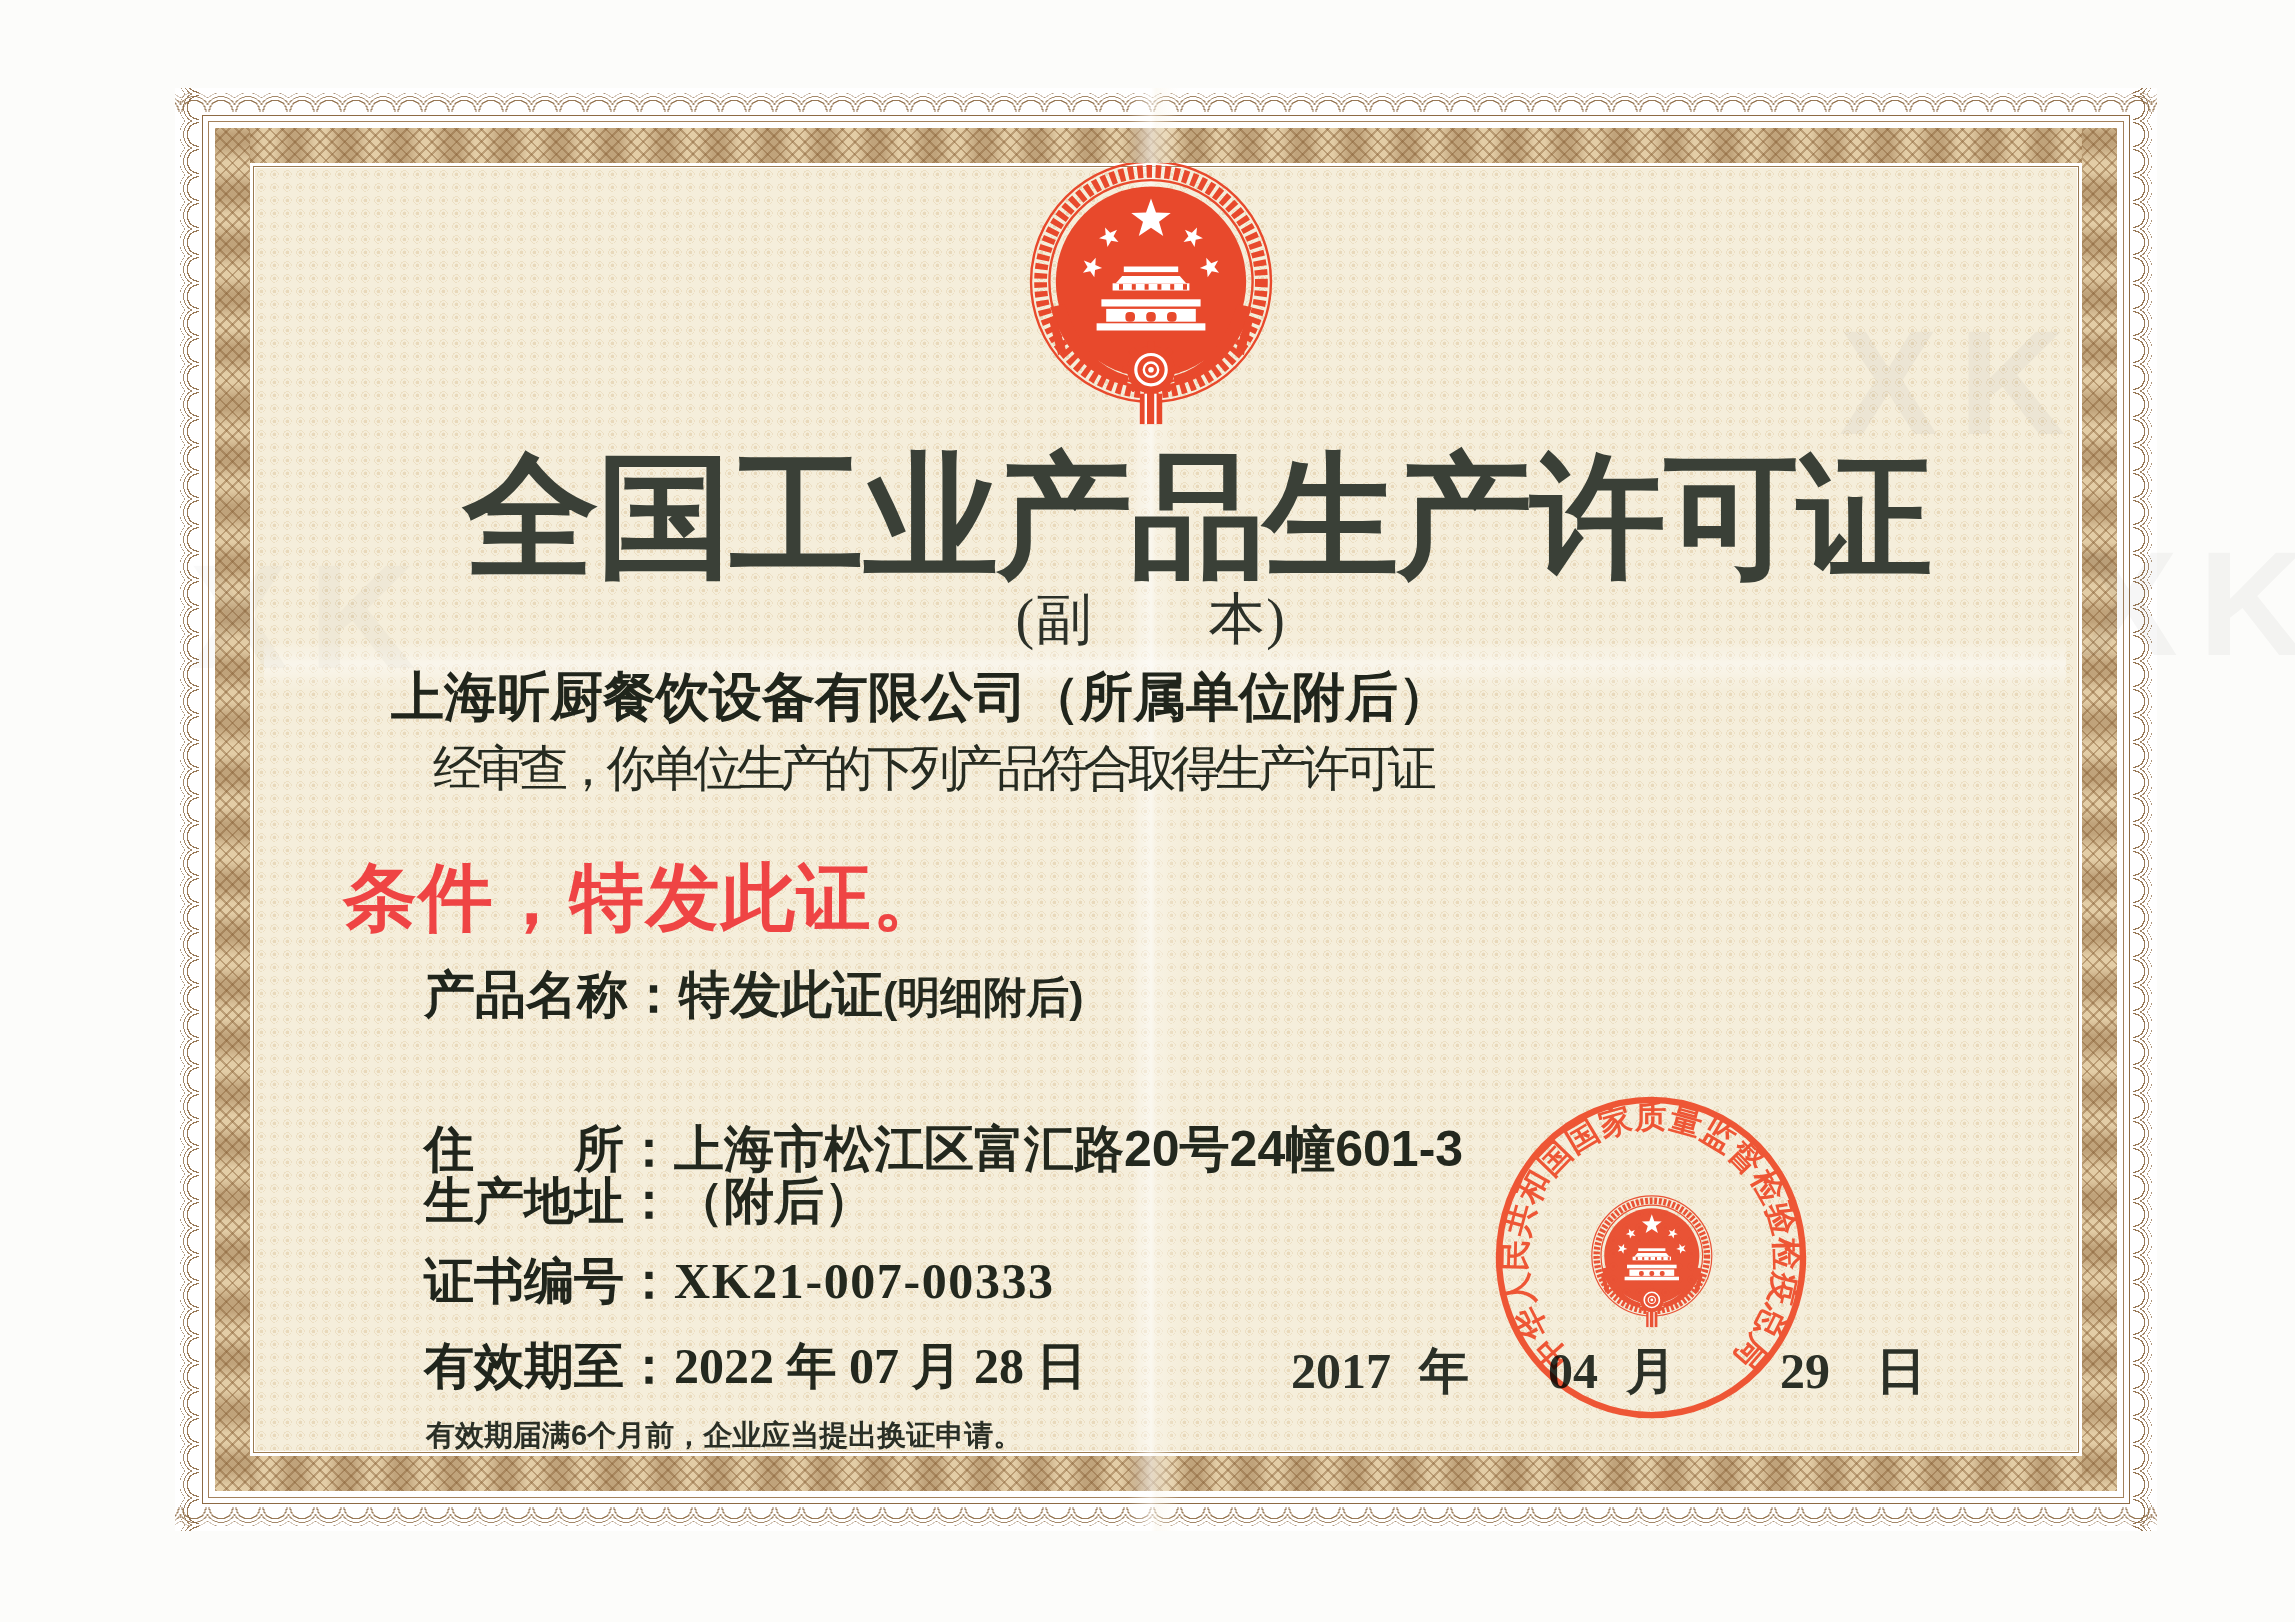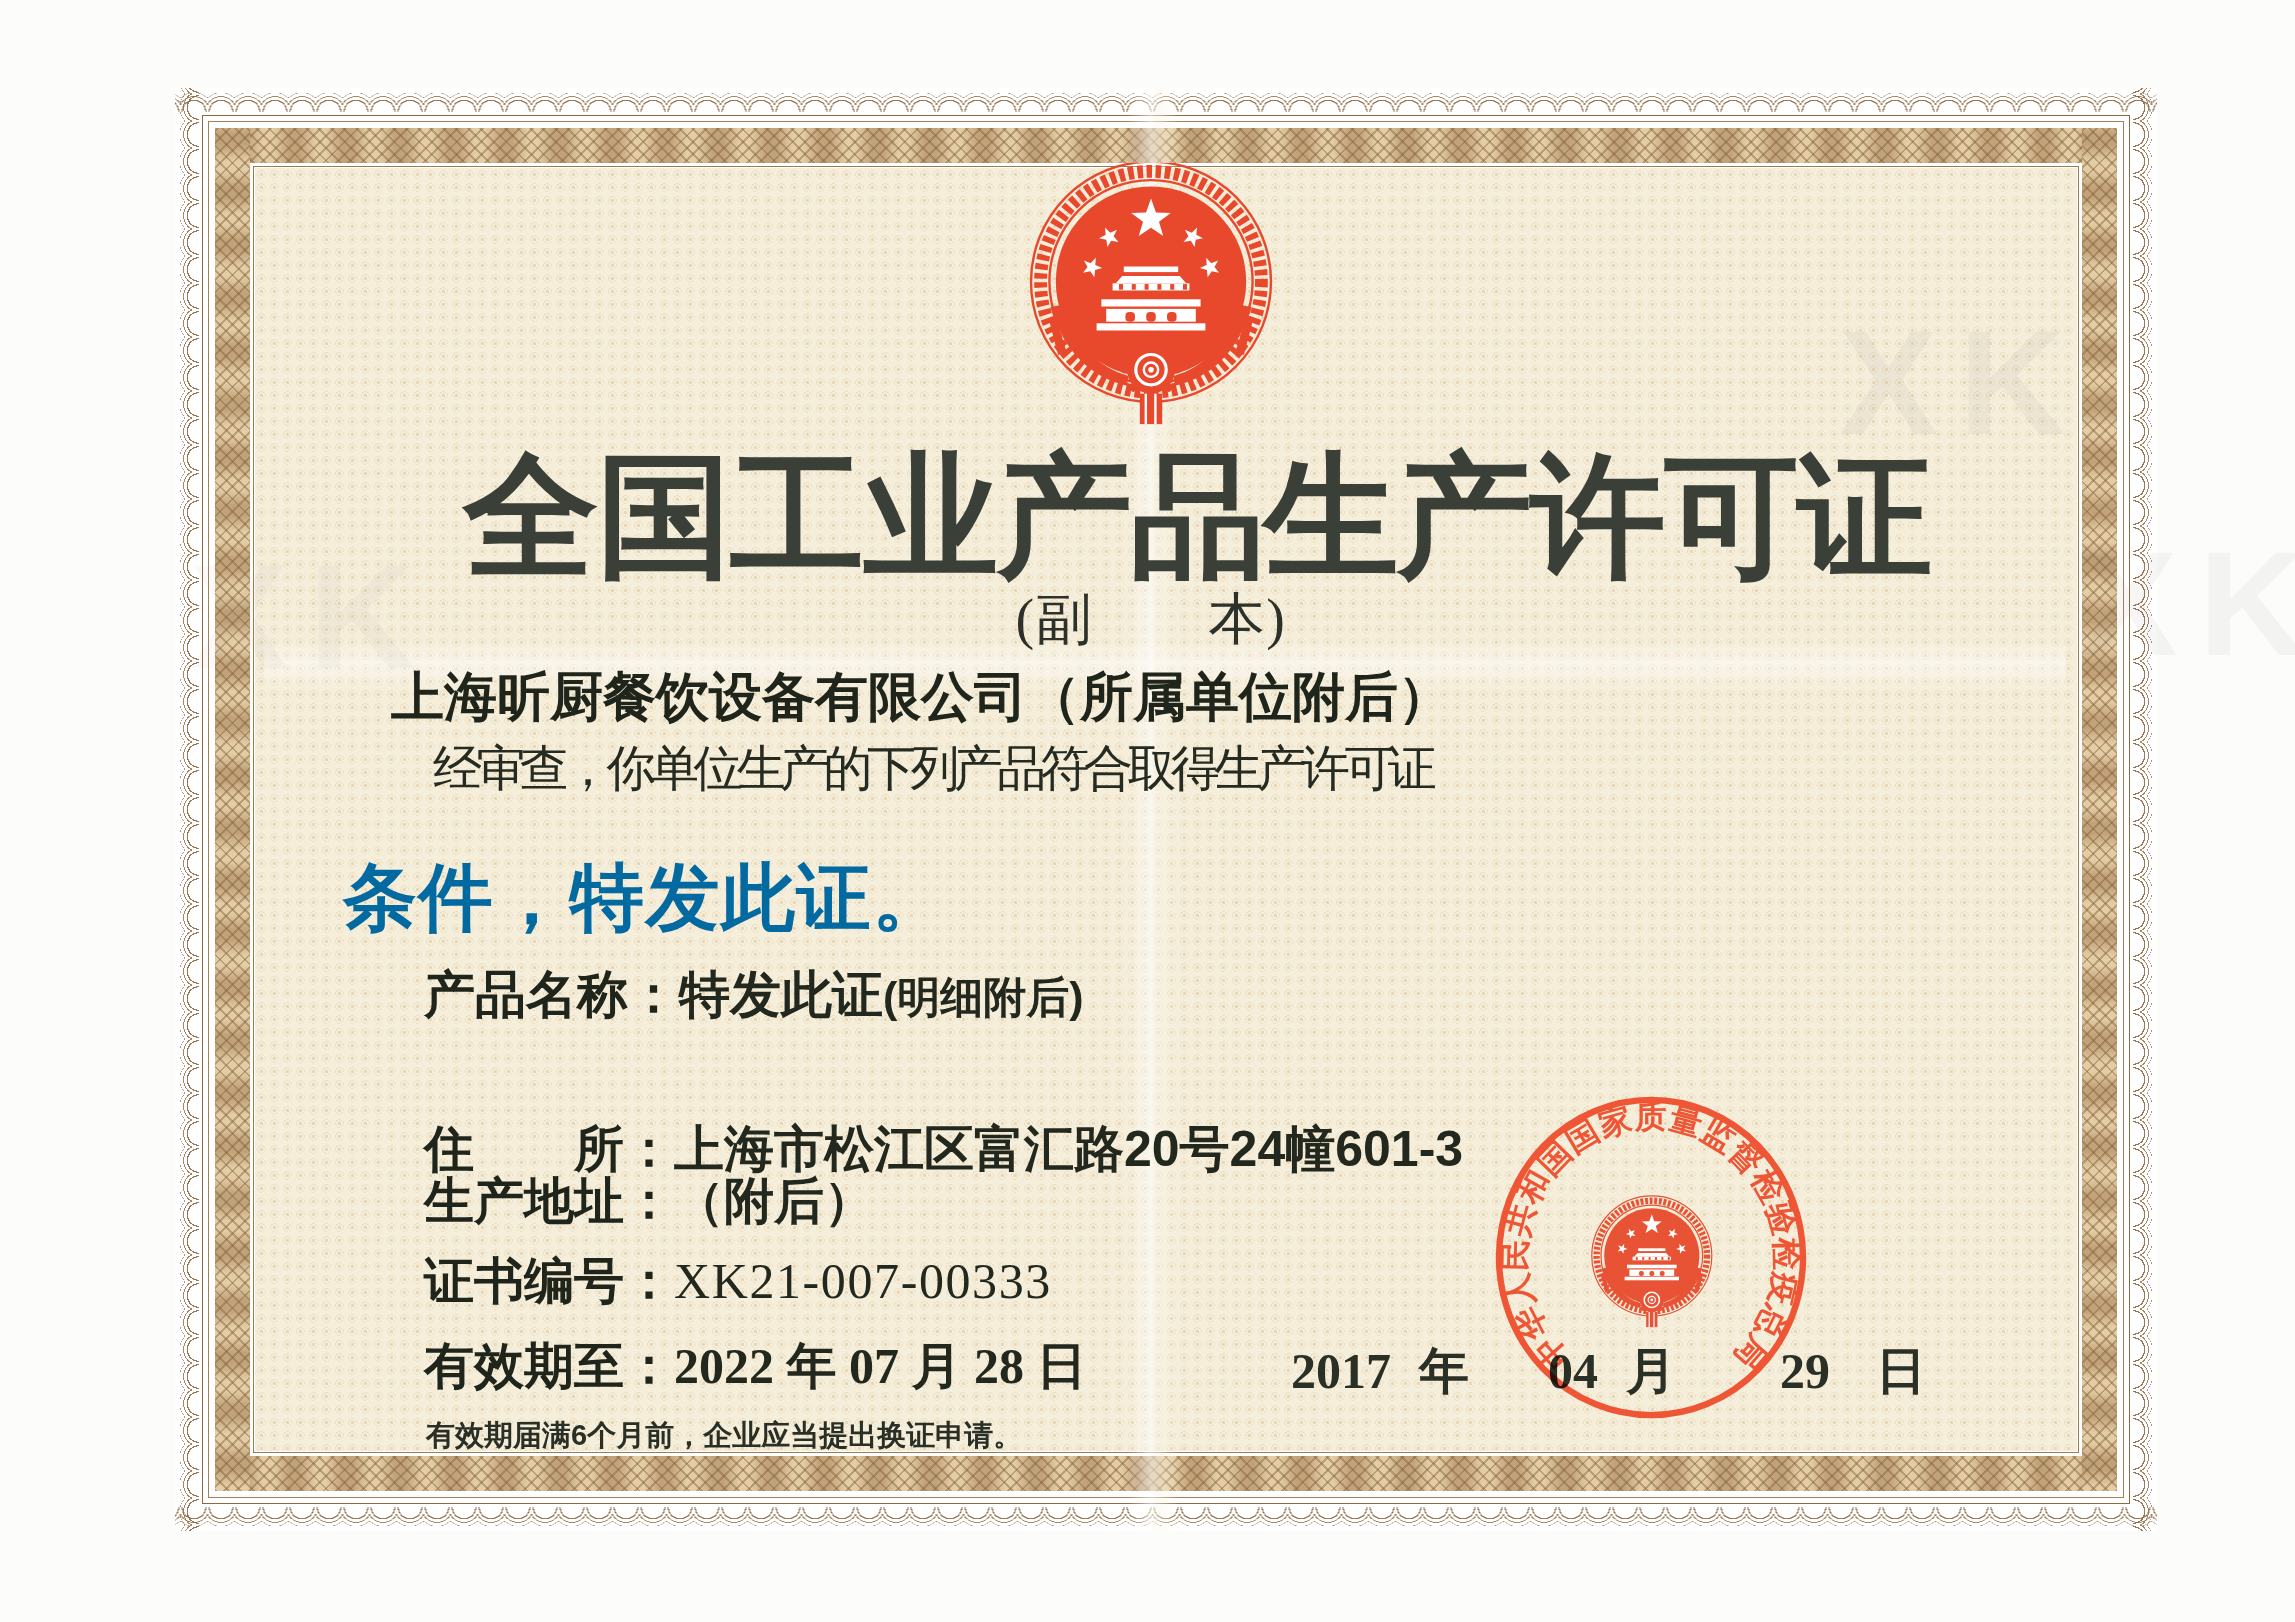--- a/index.html
+++ b/index.html
@@ -62,31 +62,31 @@
   .emblem{position:absolute;left:1023px;top:163px;width:256px;height:279px;}
   .title{position:absolute;left:1197px;top:450px;transform:translateX(-50%);
     font-size:135px;font-weight:700;letter-spacing:-1.6px;line-height:1;white-space:nowrap;color:#3a4037;}
   .subtitle{position:absolute;left:1151px;top:591px;transform:translateX(-50%);
     font-size:56px;line-height:1;letter-spacing:1.6px;white-space:nowrap;color:#2c3129;}
   .company{position:absolute;left:391px;top:670px;font-family:"Liberation Sans",sans-serif;
     font-size:53px;font-weight:600;line-height:1;white-space:nowrap;color:#20251c;}
   .para1{position:absolute;left:433px;top:743px;font-size:49px;font-weight:400;letter-spacing:-5.6px;
     line-height:1.05;white-space:nowrap;color:#262b21;}
   .para2{position:absolute;left:343px;top:860px;font-size:74px;font-weight:700;letter-spacing:1.6px;
-    line-height:1.05;white-space:nowrap;color:#0369a1;}
+    line-height:1.05;white-space:nowrap;color:#ef4444;}
   .row{position:absolute;white-space:nowrap;line-height:1;}
   .row .lab{font-family:"Liberation Sans",sans-serif;font-weight:700;color:#20251c;}
   .row .val{font-family:"Liberation Sans",sans-serif;font-weight:600;color:#23281e;}
   .row-product{left:424px;top:969px;font-size:51px;}
   .row-product .val{font-weight:700;}
   .row-product .note{font-size:43px;font-weight:600;font-family:"Liberation Sans",sans-serif;color:#23281e;}
   .row-address{left:424px;top:1124px;font-size:50px;}
   .row-site{left:424px;top:1176px;font-size:50px;}
   .row-certno{left:424px;top:1256px;font-size:50px;}
-  .row-certno .val{font-family:"Liberation Serif",serif;font-weight:400;letter-spacing:1.6px;}
+  .row-certno .val{font-family:"Liberation Serif",serif;font-weight:700;letter-spacing:1.6px;}
   .row-valid{left:424px;top:1341px;font-size:50px;}
   .row-valid .val{font-family:"Liberation Serif",serif;font-weight:700;}
   .renewal{position:absolute;left:426px;top:1416px;font-family:"Liberation Sans",sans-serif;
     font-size:29px;font-weight:600;color:#2a2f26;white-space:nowrap;}
   .idate{position:absolute;top:1346px;font-size:50px;font-weight:700;line-height:1;color:#2b3027;}
   .idate-year{left:1291px;}  .idate-yu{left:1419px;}
   .idate-month{left:1548px;} .idate-mu{left:1626px;}
   .idate-day{left:1780px;}   .idate-du{left:1876px;}
   .seal{position:absolute;left:1491px;top:1094px;width:320px;height:327px;z-index:5;
     mix-blend-mode:multiply;opacity:.95;}

